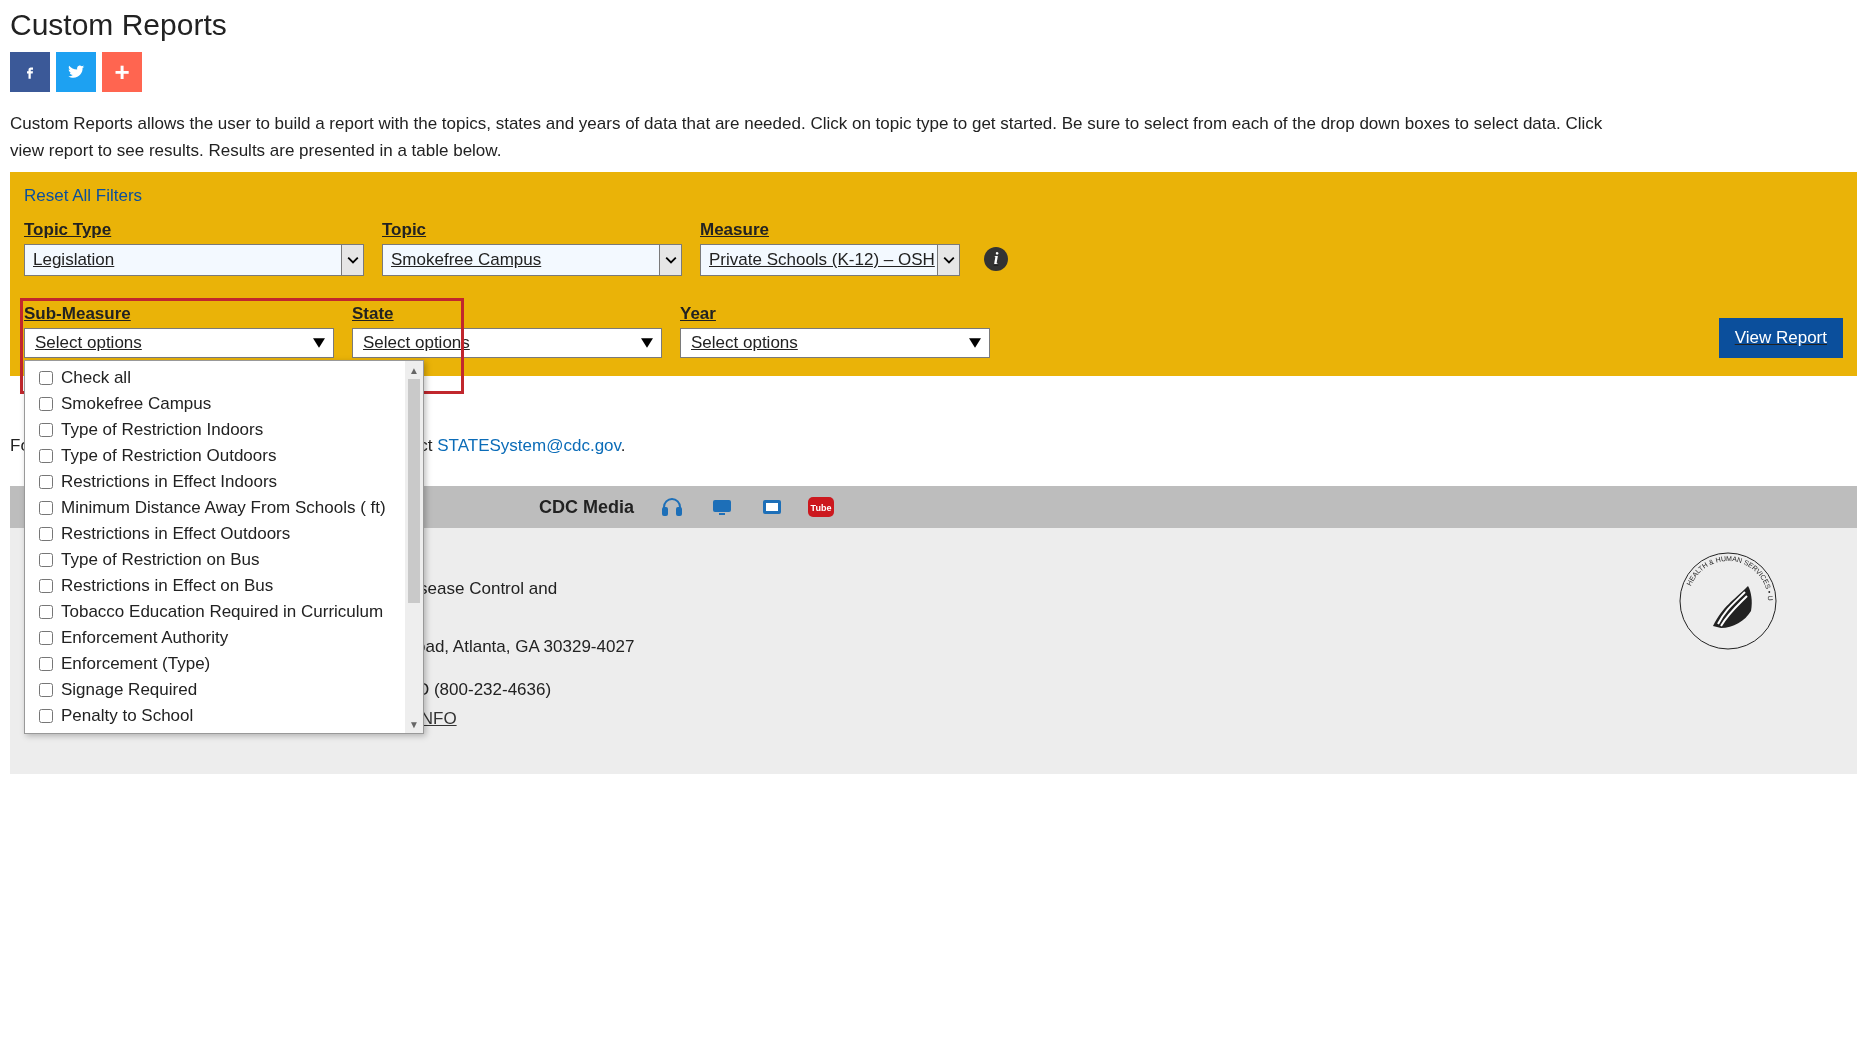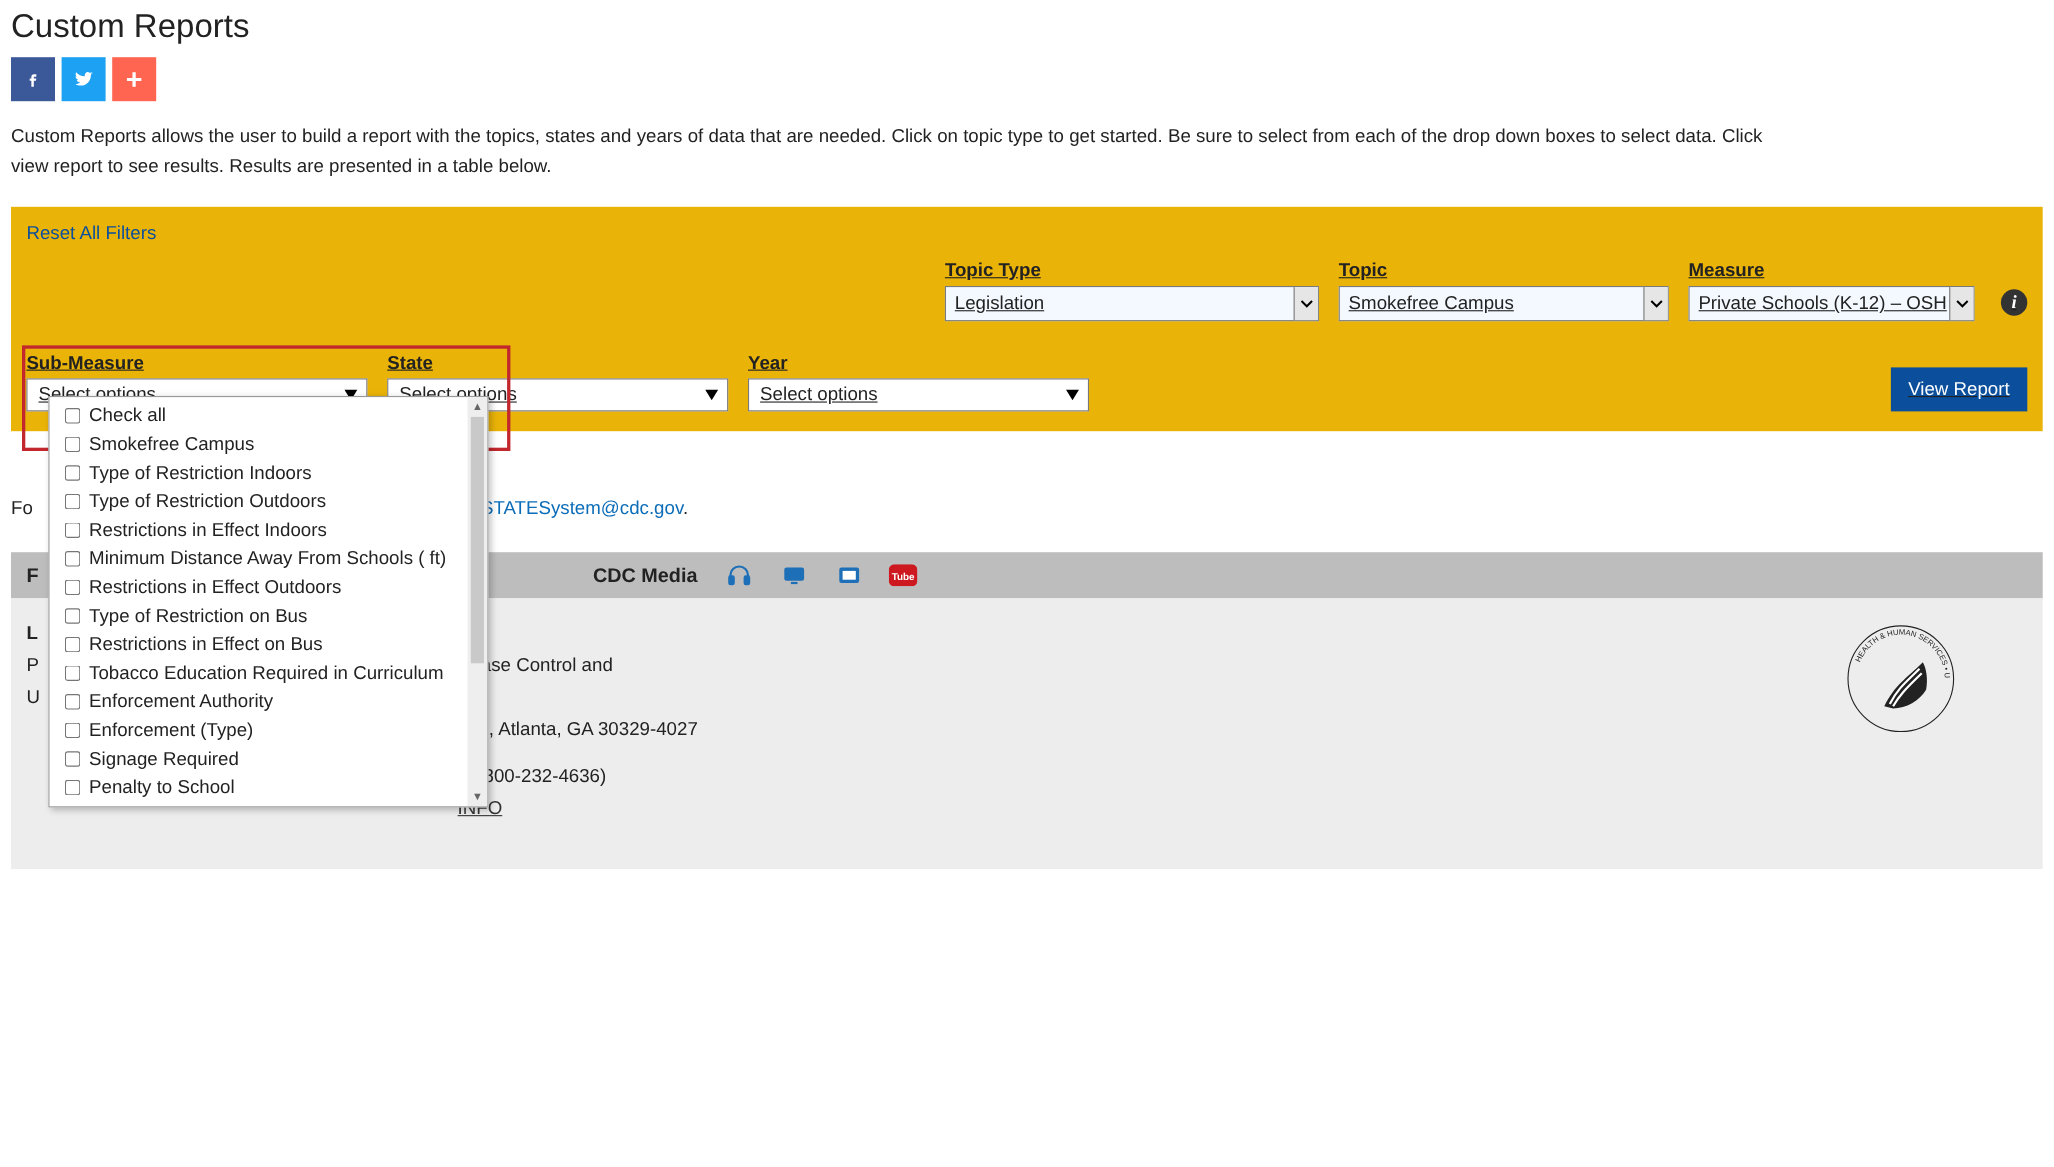--- a/index.html
+++ b/index.html
@@ -3,36 +3,36 @@
 <meta charset="utf-8">
 <style>
   * { box-sizing: border-box; margin: 0; padding: 0; }
   body { font-family: "Segoe UI", Arial, sans-serif; font-size: 17px; color: #222; background: #fff; padding: 8px 10px; }
   h1 { font-size: 30px; font-weight: 400; margin-bottom: 10px; }
   .share-row { display: flex; gap: 6px; margin-bottom: 18px; }
   .share-btn { width: 40px; height: 40px; display: flex; align-items: center; justify-content: center; color: #fff; font-weight: bold; cursor: pointer; }
   .fb { background: #3b5998; }
   .tw { background: #1da1f2; }
   .plus { background: #ff6550; font-size: 26px; }
-  .intro { font-size: 17px; line-height: 1.6; margin-bottom: 24px; max-width: 1630px; }
+  .intro { font-size: 17px; line-height: 1.6; margin-bottom: 8px; max-width: 1630px; }
   .filter-panel { background: #eab308; padding: 14px 14px 18px 14px; position: relative; text-decoration: underline; }
   .reset { color: #0b4f9c; font-size: 17px; cursor: pointer; margin-bottom: 6px; display: inline-block; }
-  .row { display: flex; gap: 18px; margin-top: 8px; align-items: flex-end; justify-content: flex-end; }
+  .row { display: flex; gap: 18px; margin-top: 8px; align-items: flex-end; }
   .field { display: flex; flex-direction: column; }
   .field-label { font-weight: 700; font-size: 17px; margin-bottom: 4px; }
   .select-wrap { position: relative; background: #f3f9ff; border: 1px solid #7a7a7a; height: 32px; display: flex; align-items: center; padding: 10px 8px; font-size: 17px; }
   .select-wrap .chev { position: absolute; right: 0; top: 0; width: 22px; height: 100%; background: #e6e6e6; border-left: 1px solid #7a7a7a; display: flex; align-items: center; justify-content: center; }
   .chev svg { width: 12px; height: 12px; }
   .info-icon { width: 24px; height: 24px; border-radius: 50%; background: #333; color: #fff; font-weight: bold; display: flex; align-items: center; justify-content: center; font-family: Georgia, serif; font-style: italic; margin-left: 6px; align-self: center; margin-top: 22px; }
   .multi-wrap { position: relative; background: #fff; border: 1px solid #7a7a7a; height: 30px; display: flex; align-items: center; padding: 0 10px; font-size: 17px; }
   .multi-wrap .tri { position: absolute; right: 8px; top: 50%; transform: translateY(-50%); }
   .tri svg { width: 12px; height: 10px; }
   .view-btn { background: #0b4f9c; color: #fff; border: none; padding: 10px 16px; font-size: 17px; cursor: pointer; margin-left: auto; }
   .highlight-box { position: absolute; border: 3px solid #c1272d; pointer-events: none; }
-  .dropdown { position: absolute; background: #fff; border: 1px solid #999; box-shadow: 2px 2px 6px rgba(0,0,0,0.25); width: 400px; z-index: 20; margin-left: 20px; }
+  .dropdown { position: absolute; background: #fff; border: 1px solid #999; box-shadow: 2px 2px 6px rgba(0,0,0,0.25); width: 400px; z-index: 20; }
   .dropdown-inner { max-height: 430px; overflow: hidden; position: relative; }
   .dd-list { padding: 4px 0; }
   .dd-item { display: flex; align-items: center; gap: 8px; padding: 3px 14px; font-size: 17px; }
   .dd-item input[type=checkbox] { width: 14px; height: 14px; }
   .dd-scroll { position: absolute; right: 0; top: 0; width: 18px; height: 100%; background: #eee; }
   .dd-scroll .track { position: absolute; top: 18px; bottom: 18px; left: 3px; right: 3px; background: #c9c9c9; }
   .dd-scroll .arrow { position: absolute; left: 0; right: 0; height: 18px; display: flex; align-items: center; justify-content: center; color: #666; font-size: 10px; }
   .dd-scroll .arrow.up { top: 0; }
   .dd-scroll .arrow.down { bottom: 0; }
   .footer-area { margin-top: 60px; }

